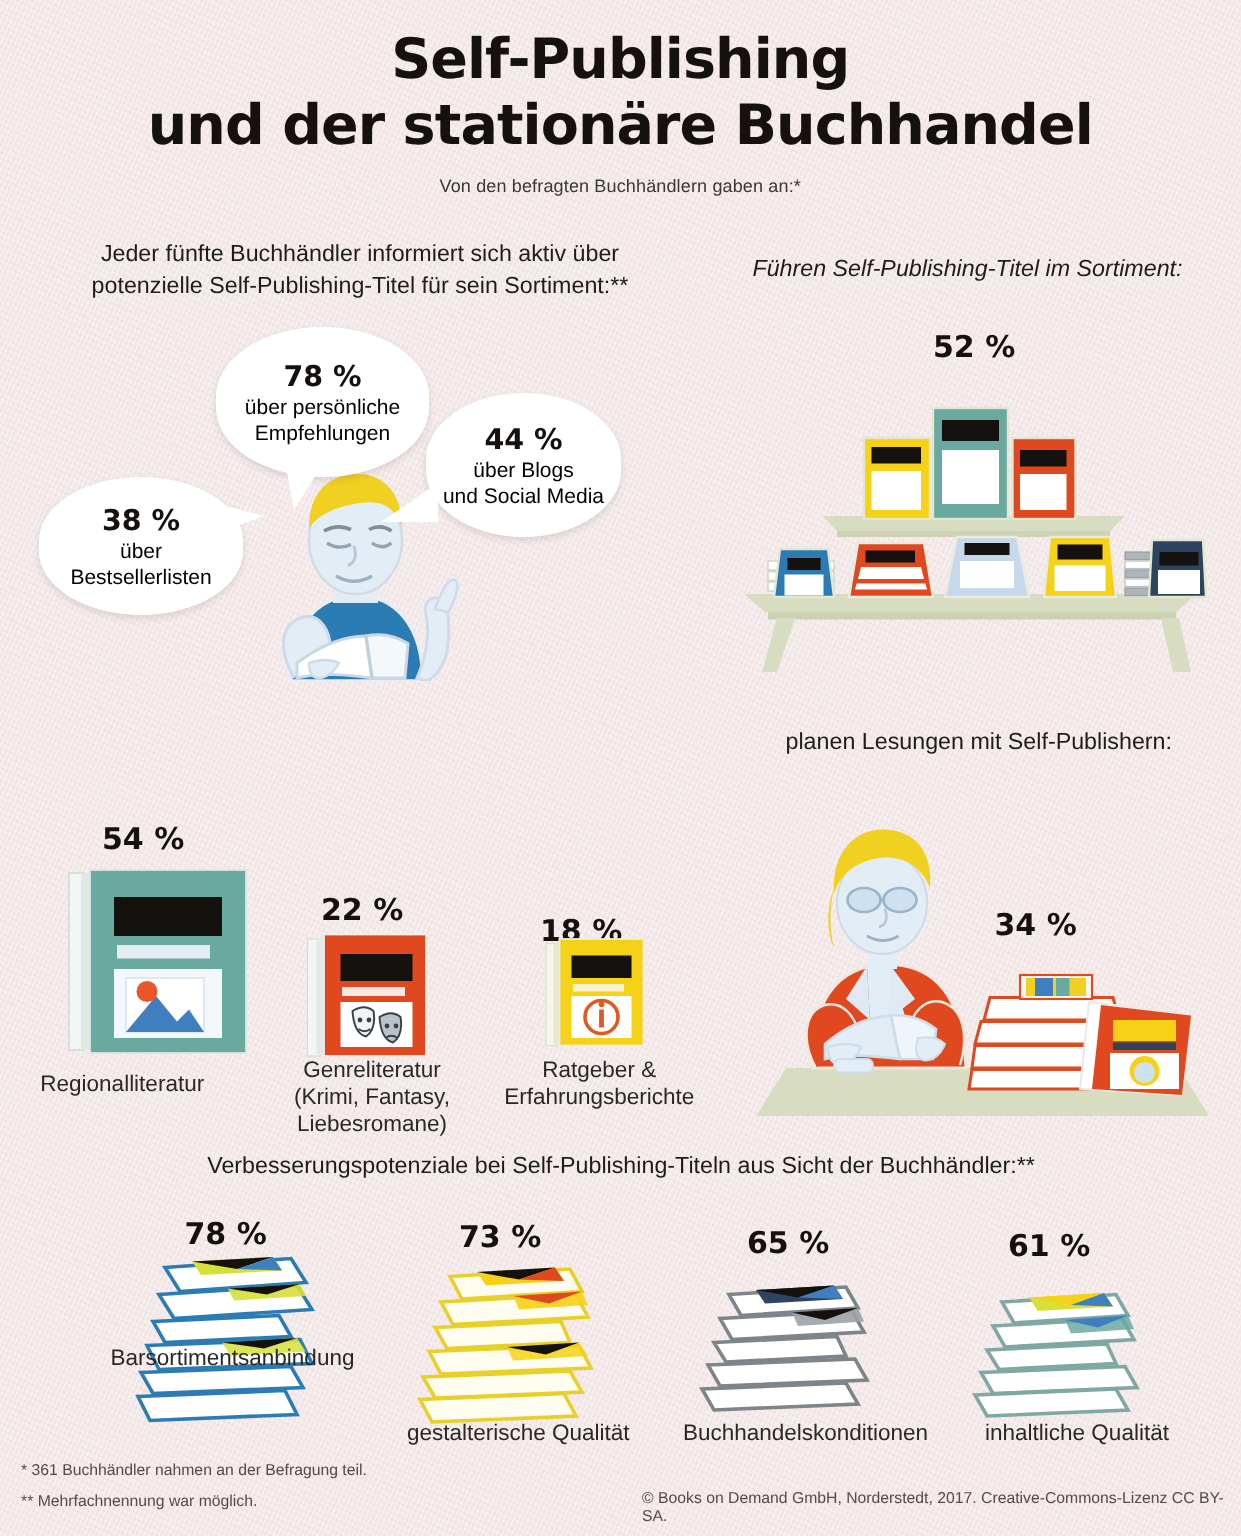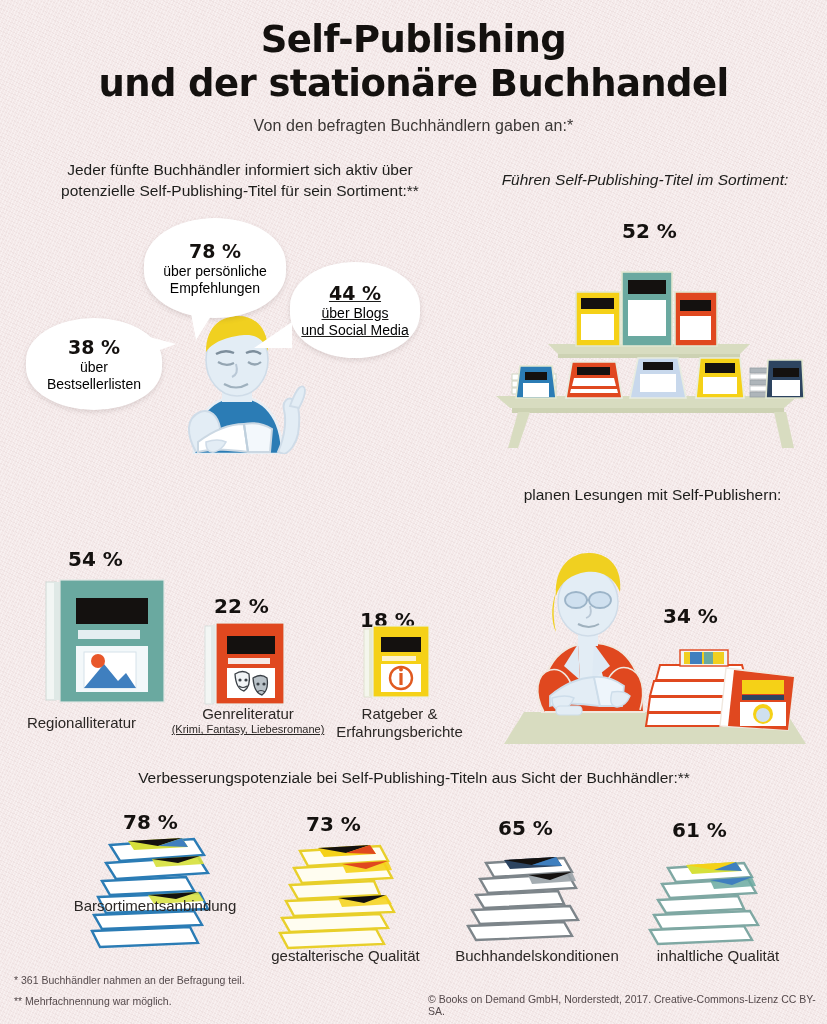--- a/index.html
+++ b/index.html
@@ -24,40 +24,40 @@
 
   
   #header{position:absolute;top:18px;left:0;width:827px;text-align:center;}
   #main-title{
     font-family:"DejaVu Sans", sans-serif;
     font-weight:bold;font-size:37px;line-height:1.18;
     letter-spacing:-0.6px;color:#14110f;margin:0;
   }
   #main-title span{display:block;}
   #subtitle{
-    margin-top:12px;font-size:16px;color:#3b3735;letter-spacing:.1px;
+    margin-top:12px;font-size:12px;color:#3b3735;letter-spacing:.1px;
   }
 
   
   .sect-head{
     position:absolute;text-align:center;
     font-size:15.5px;line-height:1.35;color:#1d1d1b;
   }
   .sect-head span{display:block;}
 
   
   .pct{
     font-family:"DejaVu Sans", sans-serif;
     font-weight:bold;font-size:20px;color:#14110f;
     position:absolute;white-space:nowrap;
   }
   .caption{
     position:absolute;text-align:center;font-size:15px;color:#2b2725;line-height:1.2;
   }
-  .caption .sub{display:block;font-size:11px;text-decoration:underline;}
+  .caption .sub{display:block;font-size:15px;}
 
   
   .bubble{
     position:absolute;background:#fff;border-radius:50%/46%;
     box-shadow:0 2px 5px rgba(90,60,60,.16);
     display:flex;flex-direction:column;align-items:center;justify-content:center;
     text-align:center;padding:6px 10px;box-sizing:border-box;
   }
   .bubble .big{
     font-family:"DejaVu Sans", sans-serif;font-weight:bold;font-size:19px;color:#14110f;
@@ -125,21 +125,21 @@
 
   <div class="bubble" style="left:144px;top:218px;width:142px;height:100px;">
     <div class="big">78 %</div>
     <div class="small">über persönliche</div>
     <div class="small">Empfehlungen</div>
   </div>
   <svg class="art" style="left:182px;top:306px;" width="40" height="36">
     <path d="M8 2 L34 2 L14 34 Z" fill="#fff"></path>
   </svg>
 
-  <div class="bubble" style="left:290px;top:262px;width:130px;height:96px;text-decoration:underline;">
+  <div class="bubble" style="left:284px;top:262px;width:130px;height:96px;">
     <div class="big">44 %</div>
     <div class="small">über Blogs</div>
     <div class="small">und Social Media</div>
   </div>
   <svg class="art" style="left:250px;top:318px;" width="44" height="36">
     <path d="M42 4 L42 30 L4 30 Z" fill="#fff"></path>
   </svg>
 
   <div class="bubble" style="left:26px;top:318px;width:136px;height:92px;">
     <div class="big">38 %</div>

